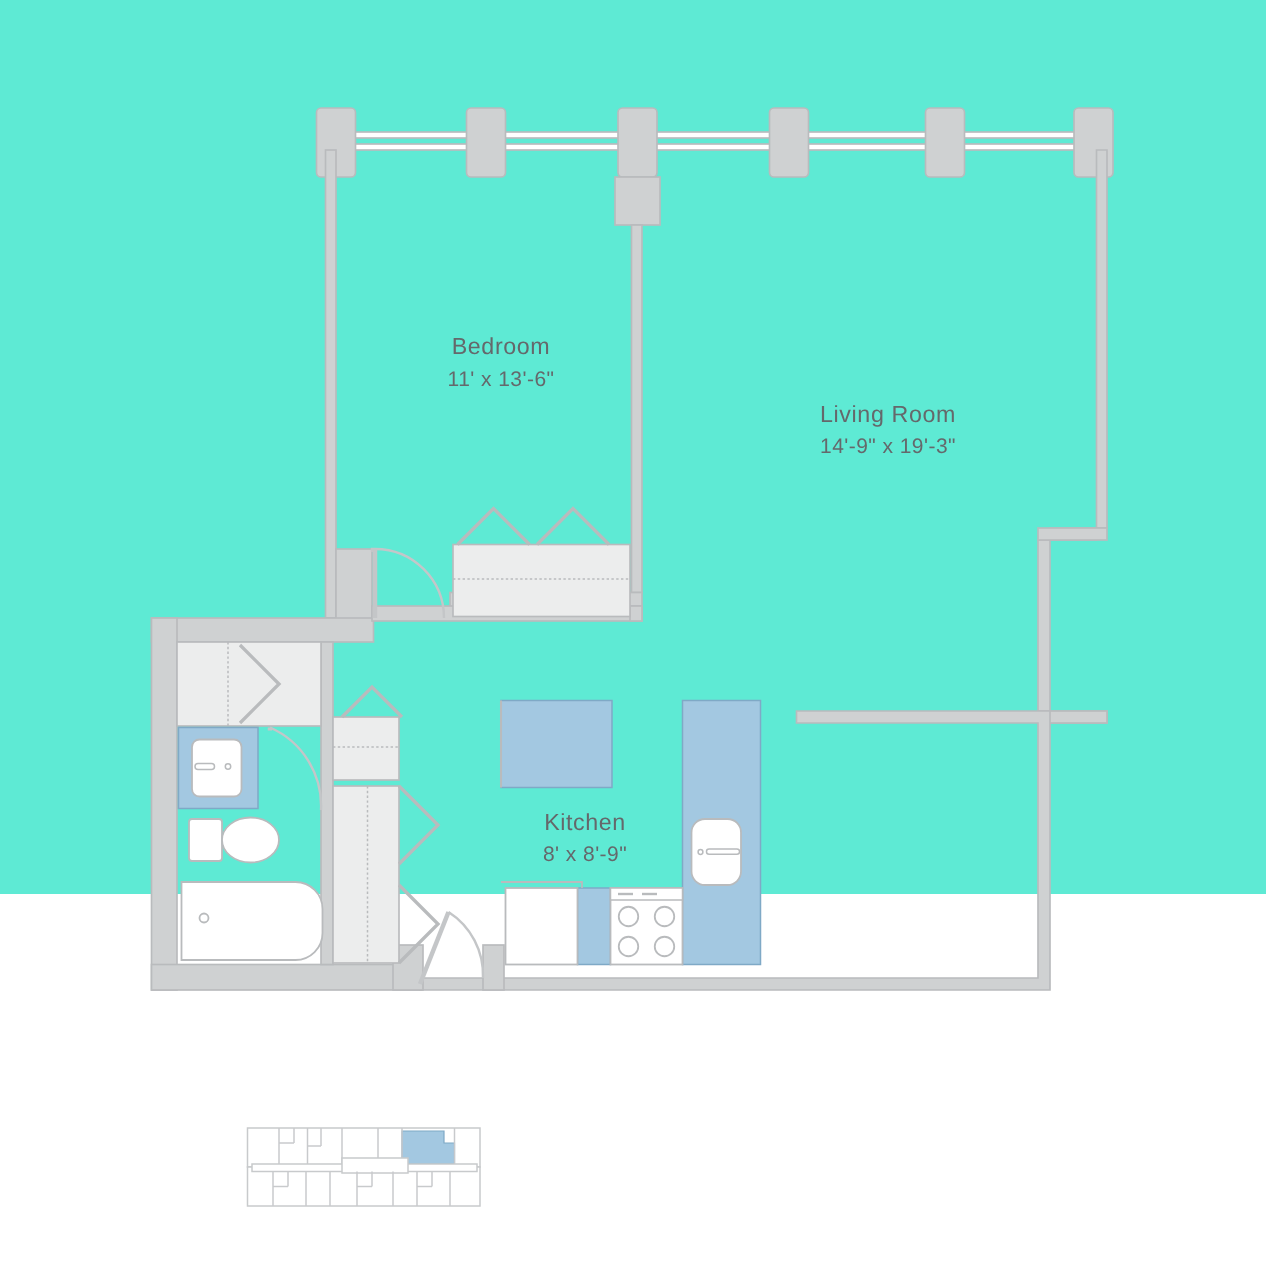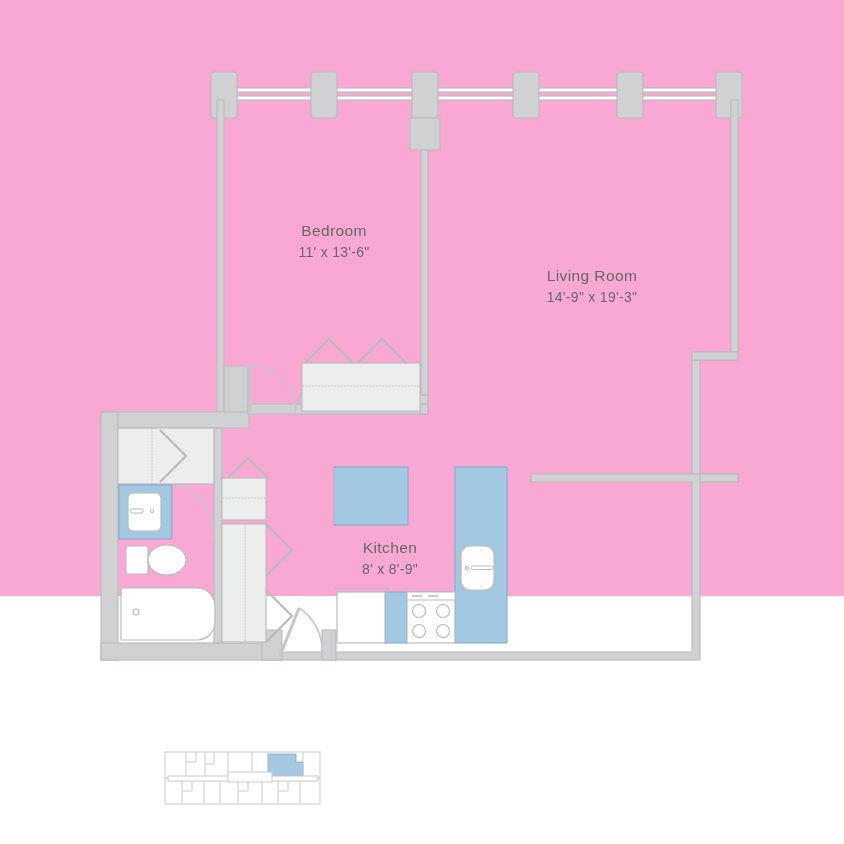--- a/index.html
+++ b/index.html
@@ -12,21 +12,21 @@
     width: 844px;
     height: 844px;
     font-family: "Liberation Sans", sans-serif;
     overflow: hidden;
     position: relative;
   }
   #plan-root {
     position: relative;
     width: 844px;
     height: 596px;
-    background: #f9a8d4;
+    background: #5eead4;
   }
   svg#floorplan {
     display: block;
     width: 844px;
     height: 844px;
   }
   .room-label-name {
     font-family: "Liberation Sans", sans-serif;
     font-size: 15.5px;
     fill: #65686b;

